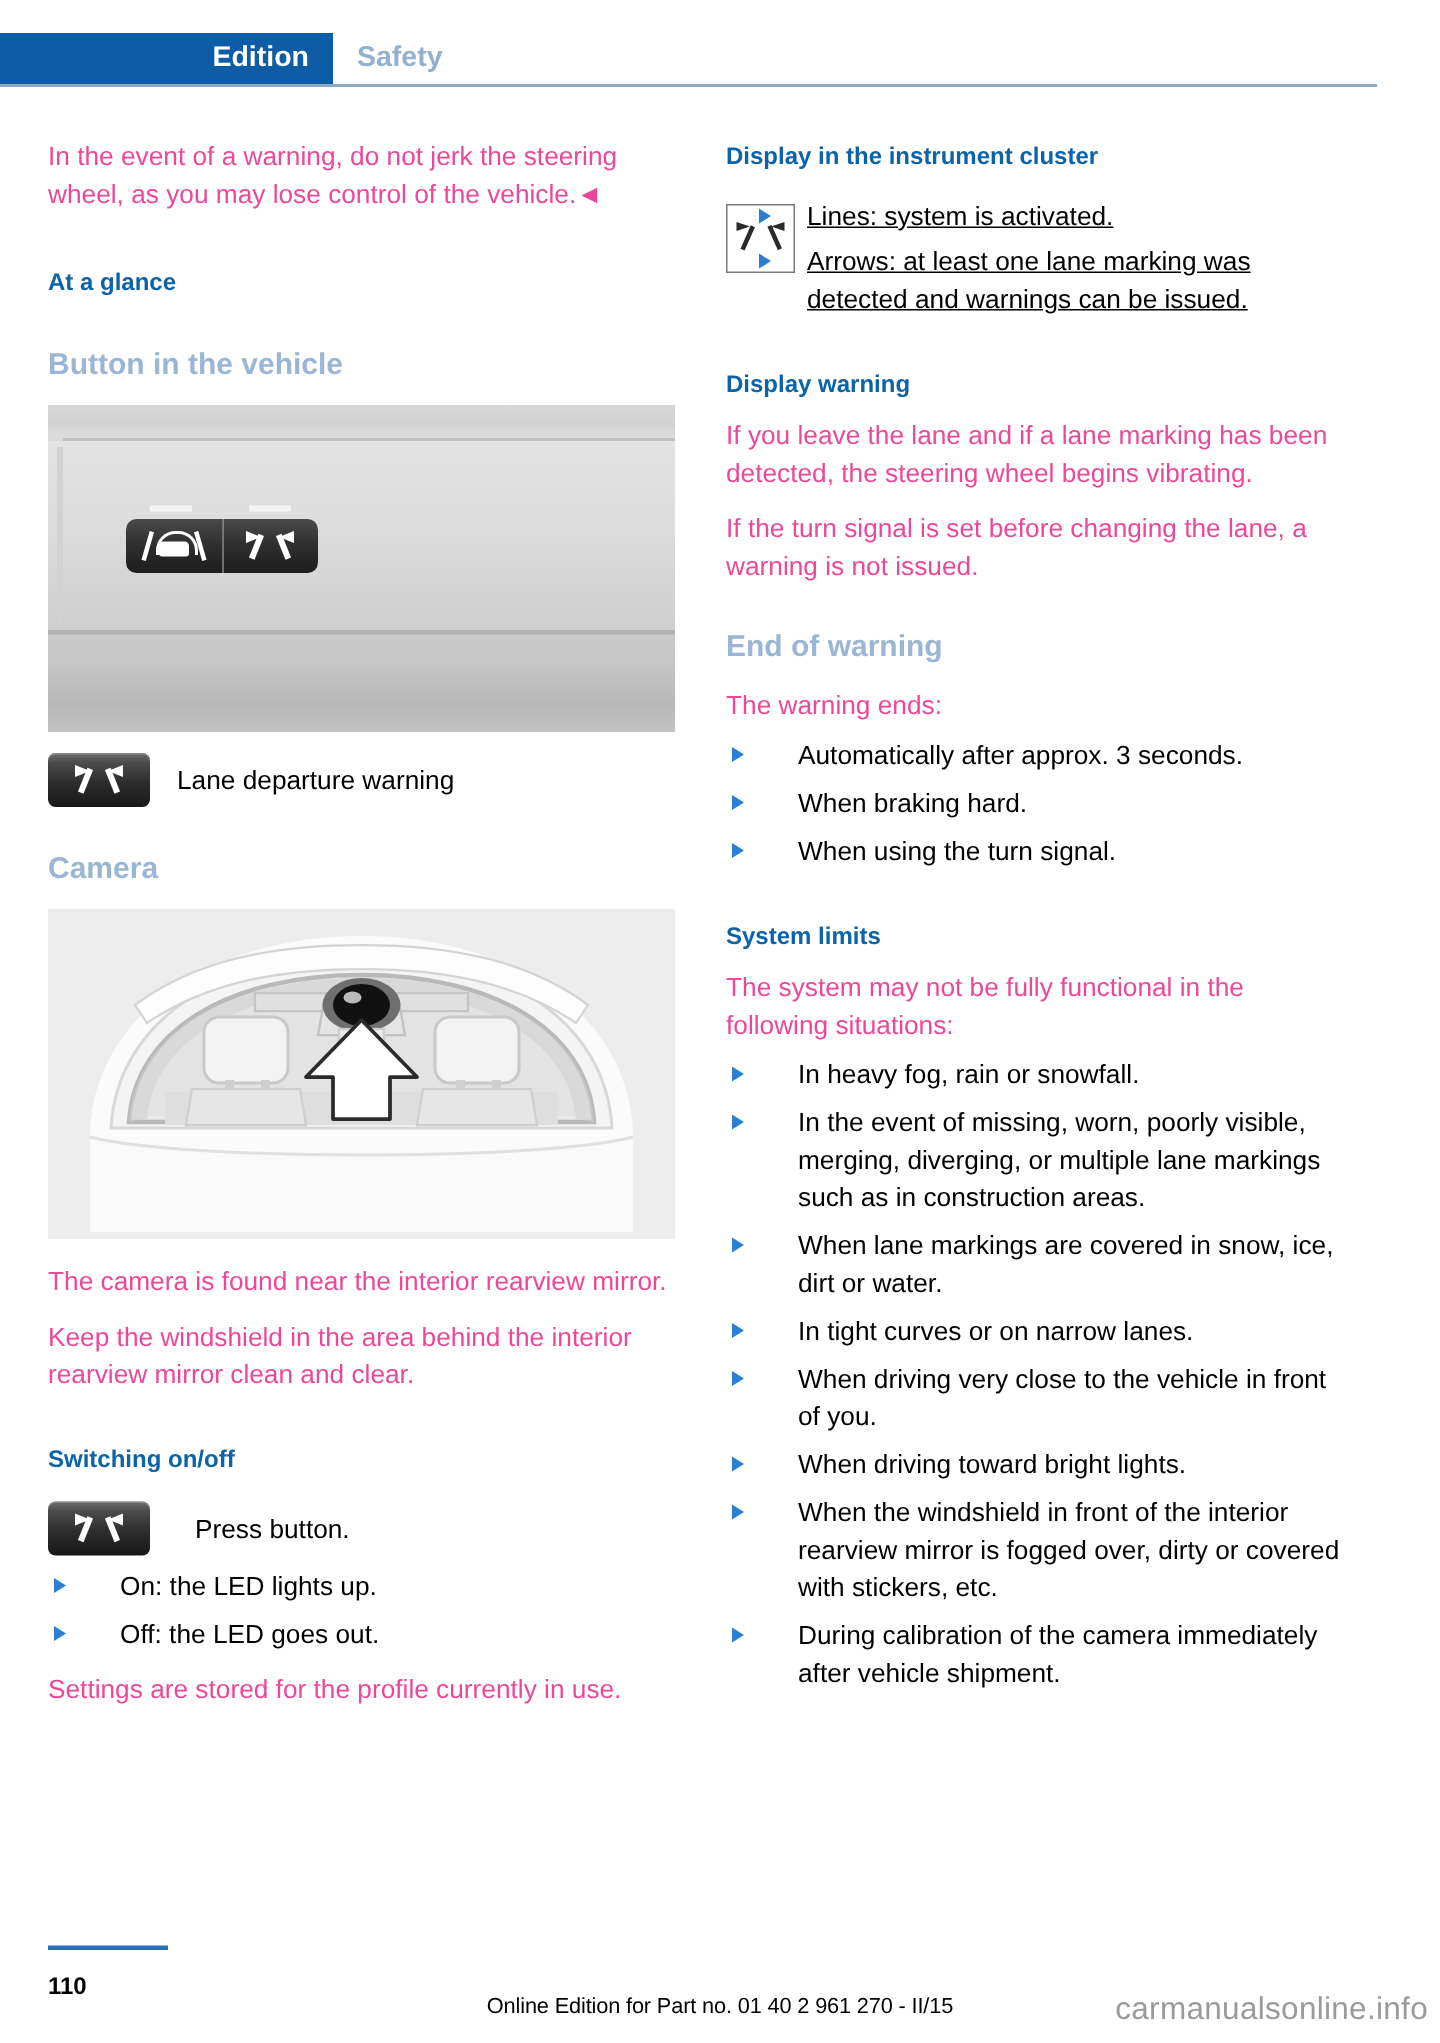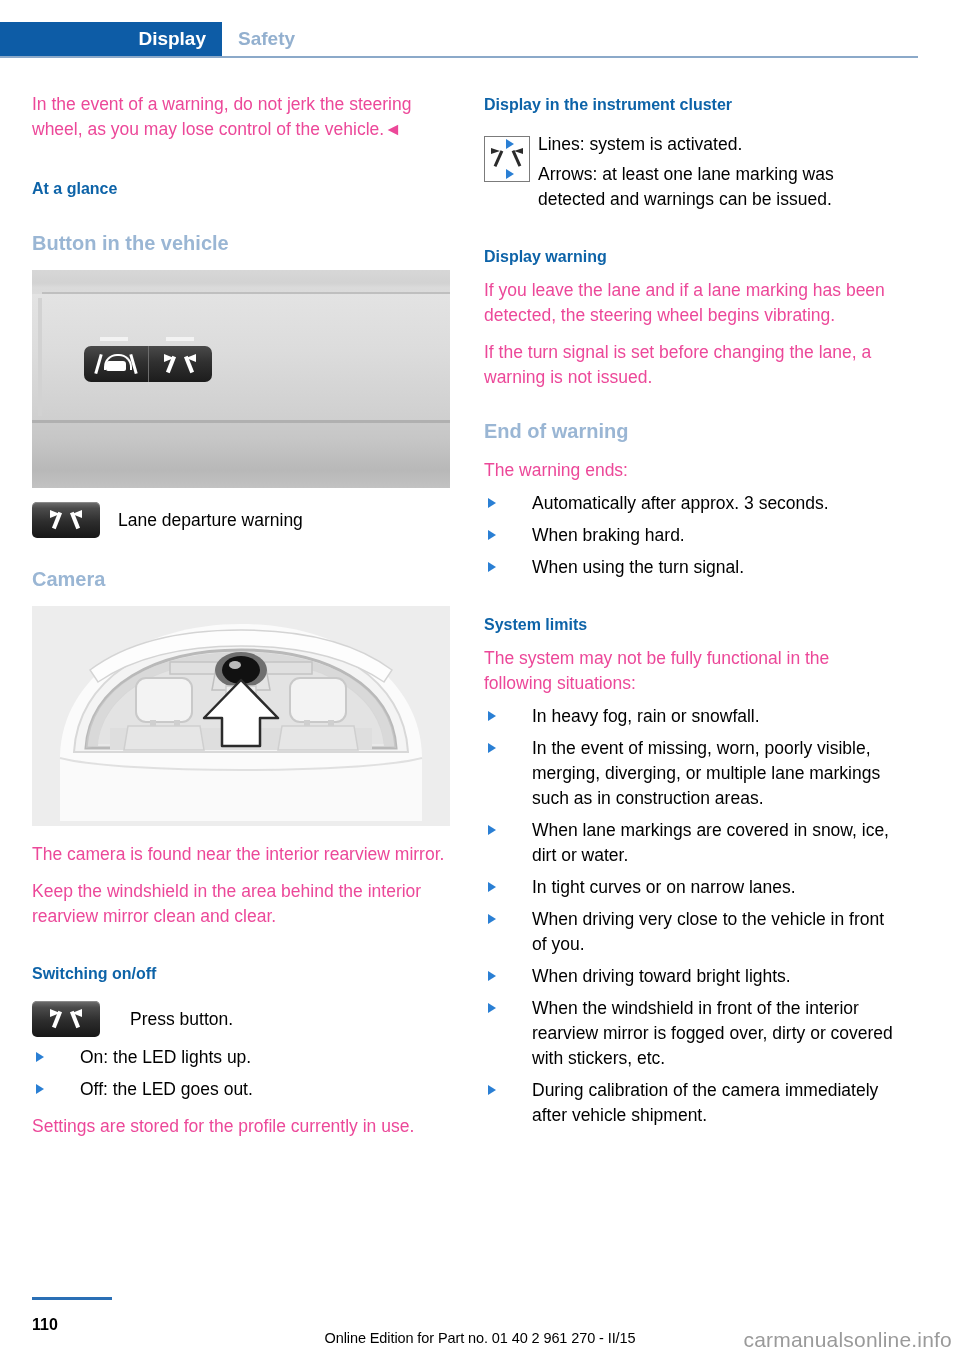--- a/index.html
+++ b/index.html
@@ -110,21 +110,21 @@
     top: 7px;
     width: 0;
     height: 0;
     border-top: 5px solid transparent;
     border-bottom: 5px solid transparent;
     border-left: 8px solid #2a7fd4;
   }
   ul.blist.icon-list {
     margin: 2px 0 0 0;
   }
-  ul.blist.icon-list li { padding-left: 54px; margin-bottom: 5px; }
+  ul.blist.icon-list li { padding-left: 54px; margin-bottom: 5px; text-decoration: underline; }
   ul.blist.icon-list li .tri { left: 22px; }
 
   
   .fig-button {
     position: relative;
     width: 418px;
     height: 218px;
     margin-top: 2px;
     background: linear-gradient(to bottom,
         #d7d7d7 0%, #d2d2d2 6%,
@@ -361,21 +361,21 @@
     top: 1328px;
     font-size: 21px;
     color: #9a9a9a;
     letter-spacing: 0.2px;
   }
 </style>
 </head>
 <body>
 
 <div class="header">
-  <div class="tab-active">Display</div>
+  <div class="tab-active">Edition</div>
   <div class="tab-inactive">Safety</div>
 </div>
 <div class="header-rule"></div>
 
 <div class="col col-left">
 
   <p class="body">In the event of a warning, do not jerk the steering wheel, as you may lose control of the vehicle.◄</p>
 
   <h2 class="sec">At a glance</h2>
 

